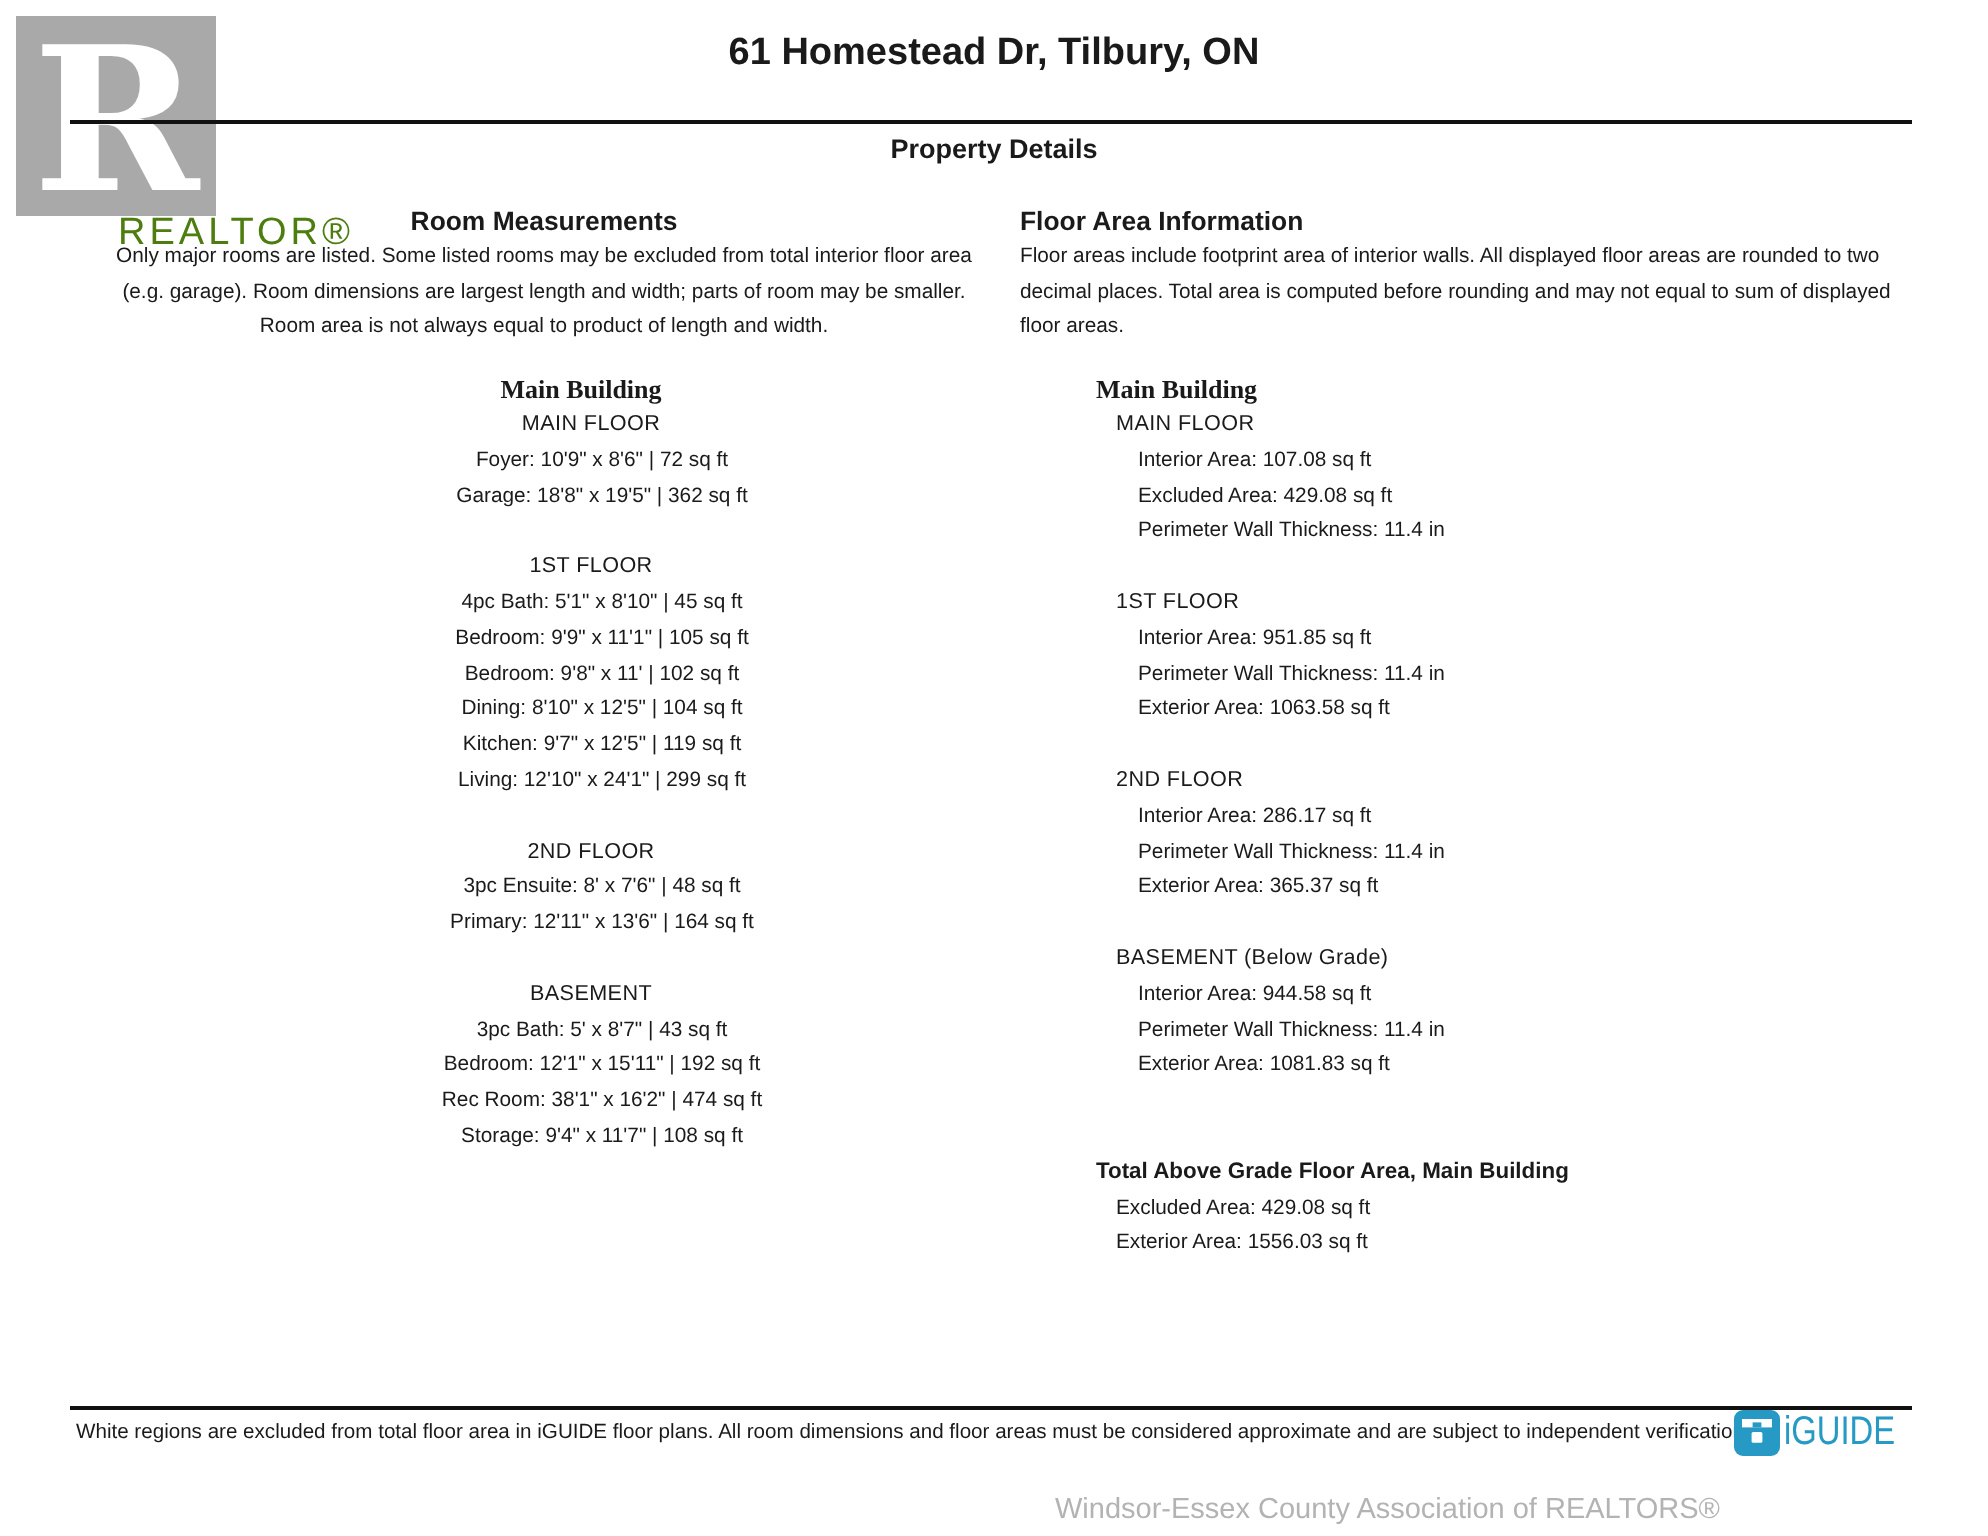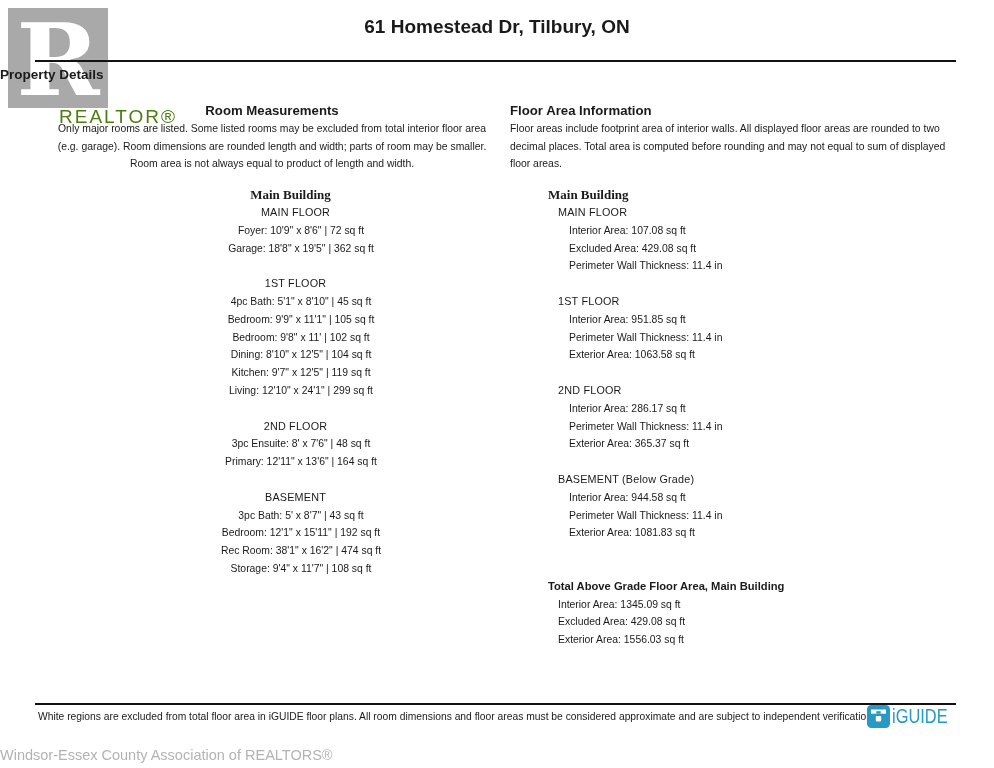--- a/index.html
+++ b/index.html
@@ -15,21 +15,21 @@
     font-size:19px;letter-spacing:2px;color:#4d7c0f;white-space:nowrap;margin-left:36px;
   }
   
   .title{
     position:absolute;left:0;top:16px;width:994px;z-index:1;
     text-align:center;font-size:19px;font-weight:bold;
   }
   .rule-top{position:absolute;left:35px;top:60px;width:921px;height:2px;background:#111;z-index:1;}
   .subtitle{
     position:absolute;left:0;top:67px;width:994px;z-index:1;
-    text-align:left;font-size:13.5px;font-weight:bold;
+    text-align:center;font-size:13.5px;font-weight:bold;
   }
   
   .col{position:absolute;top:102px;z-index:1;font-size:10.4px;line-height:17.8px;}
   .col-left{left:42px;width:460px;text-align:center;}
   .col-right{left:510px;width:480px;}
   .sec-heading{font-size:13.2px;font-weight:bold;line-height:17.8px;}
   .desc-line{white-space:nowrap;}
   .building{margin-left:37px;margin-top:13px;font-size:13px;font-weight:bold;font-family:Liberation Serif, serif;}
   .col-right .building{margin-left:38px;}
   .floor{margin-left:47px;}
@@ -43,21 +43,21 @@
   
   .rule-bottom{position:absolute;left:35px;top:703px;width:921px;height:2px;background:#111;z-index:1;}
   .disclaimer{position:absolute;left:38px;top:711px;font-size:10.3px;z-index:1;white-space:nowrap;}
   .iguide{position:absolute;left:867px;top:705px;z-index:1;display:flex;align-items:center;}
   .iguide-text{
     font-size:20px;color:#2699c4;font-weight:400;
     transform:scaleX(0.82);transform-origin:0 50%;margin-left:2px;white-space:nowrap;
   }
   .bottom-note{
     position:absolute;left:0;top:747px;width:860px;z-index:1;
-    text-align:left;font-size:14.5px;color:#b3b3b3;
+    text-align:right;font-size:14.5px;color:#b3b3b3;
   }
 </style>
 </head>
 <body>
 
 <div class="page">
 
   <div class="wm-logo">
     <svg width="100" height="100">
       <rect x="0" y="0" width="100" height="100" fill="#a9a9a9"></rect>
@@ -66,21 +66,21 @@
   </div>
   <div class="wm-text">REALTOR®</div>
 
   <div class="title">61 Homestead Dr, Tilbury, ON</div>
   <div class="rule-top"></div>
   <div class="subtitle">Property Details</div>
 
   <div class="col col-left">
     <div class="sec-heading">Room Measurements</div>
     <div class="desc-line">Only major rooms are listed. Some listed rooms may be excluded from total interior floor area</div>
-    <div class="desc-line">(e.g. garage). Room dimensions are rounded length and width; parts of room may be smaller.</div>
+    <div class="desc-line">(e.g. garage). Room dimensions are largest length and width; parts of room may be smaller.</div>
     <div class="desc-line">Room area is not always equal to product of length and width.</div>
 
     <div class="building">Main Building</div>
 
     <div class="floor">
       <div class="floor-name">MAIN FLOOR</div>
       <div class="room-line">Foyer: 10'9" x 8'6" | 72 sq ft</div>
       <div class="room-line">Garage: 18'8" x 19'5" | 362 sq ft</div>
     </div>
 
@@ -140,21 +140,20 @@
 
     <div class="floor">
       <div class="floor-name">BASEMENT (Below Grade)</div>
       <div class="stat-line">Interior Area: 944.58 sq ft</div>
       <div class="stat-line">Perimeter Wall Thickness: 11.4 in</div>
       <div class="stat-line">Exterior Area: 1081.83 sq ft</div>
     </div>
 
     <div class="total">
       <div class="total-heading">Total Above Grade Floor Area, Main Building</div>
-      <div class="stat-line">Interior Area: 1345.09 sq ft</div>
       <div class="stat-line">Excluded Area: 429.08 sq ft</div>
       <div class="stat-line">Exterior Area: 1556.03 sq ft</div>
     </div>
   </div>
 
   <div class="rule-bottom"></div>
   <div class="disclaimer">White regions are excluded from total floor area in iGUIDE floor plans. All room dimensions and floor areas must be considered approximate and are subject to independent verification.</div>
 
   <div class="iguide">
     <svg width="23" height="23" viewBox="0 0 23 23">

